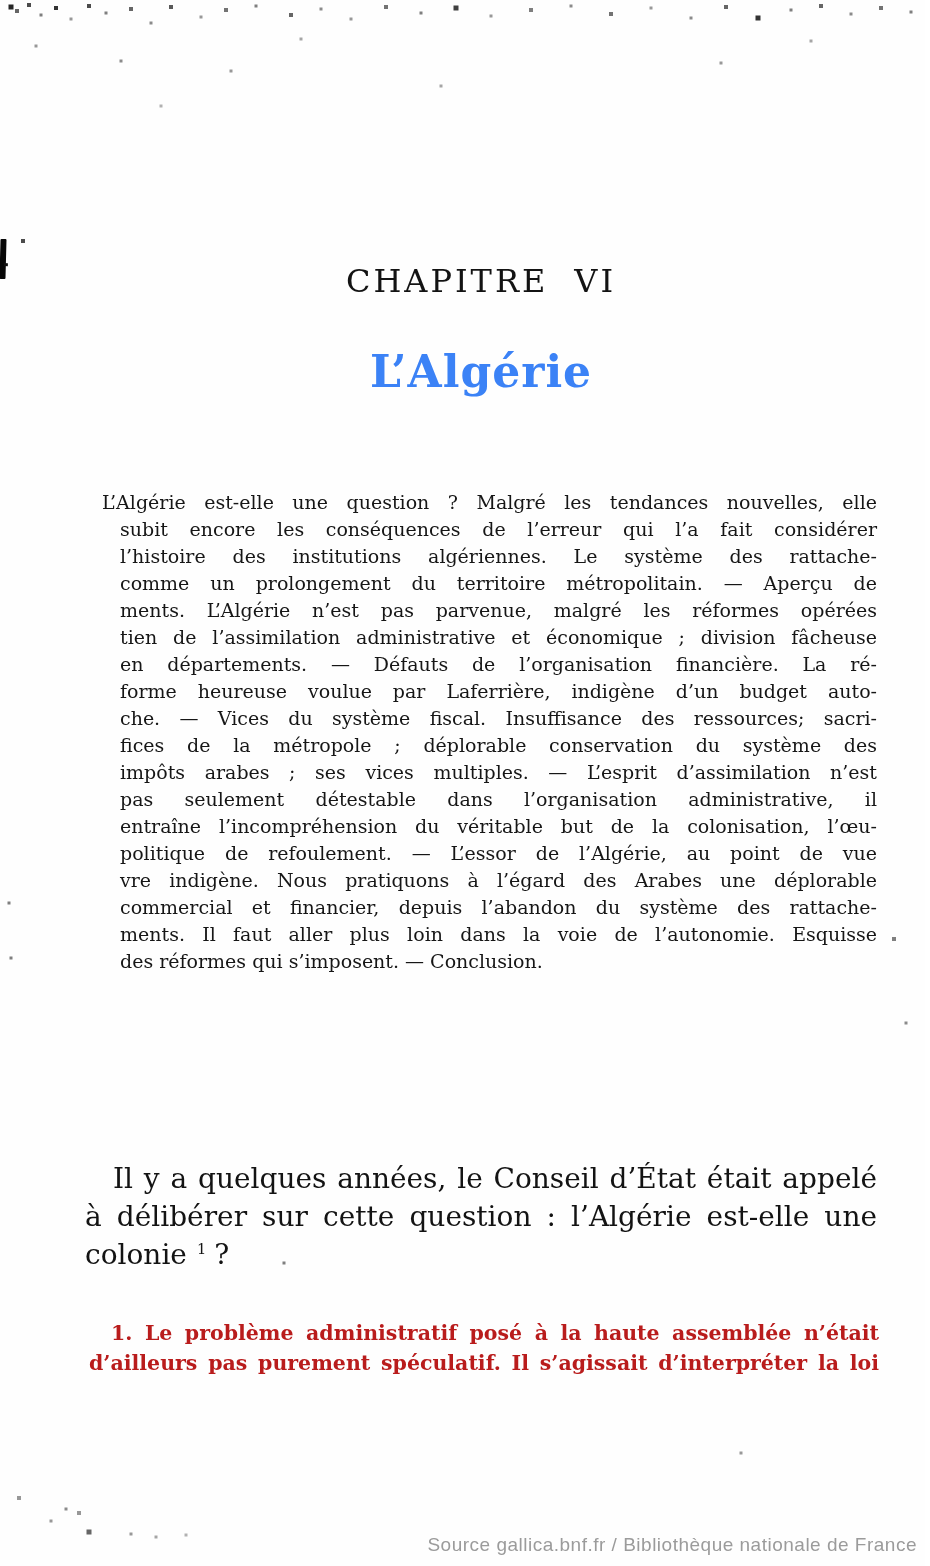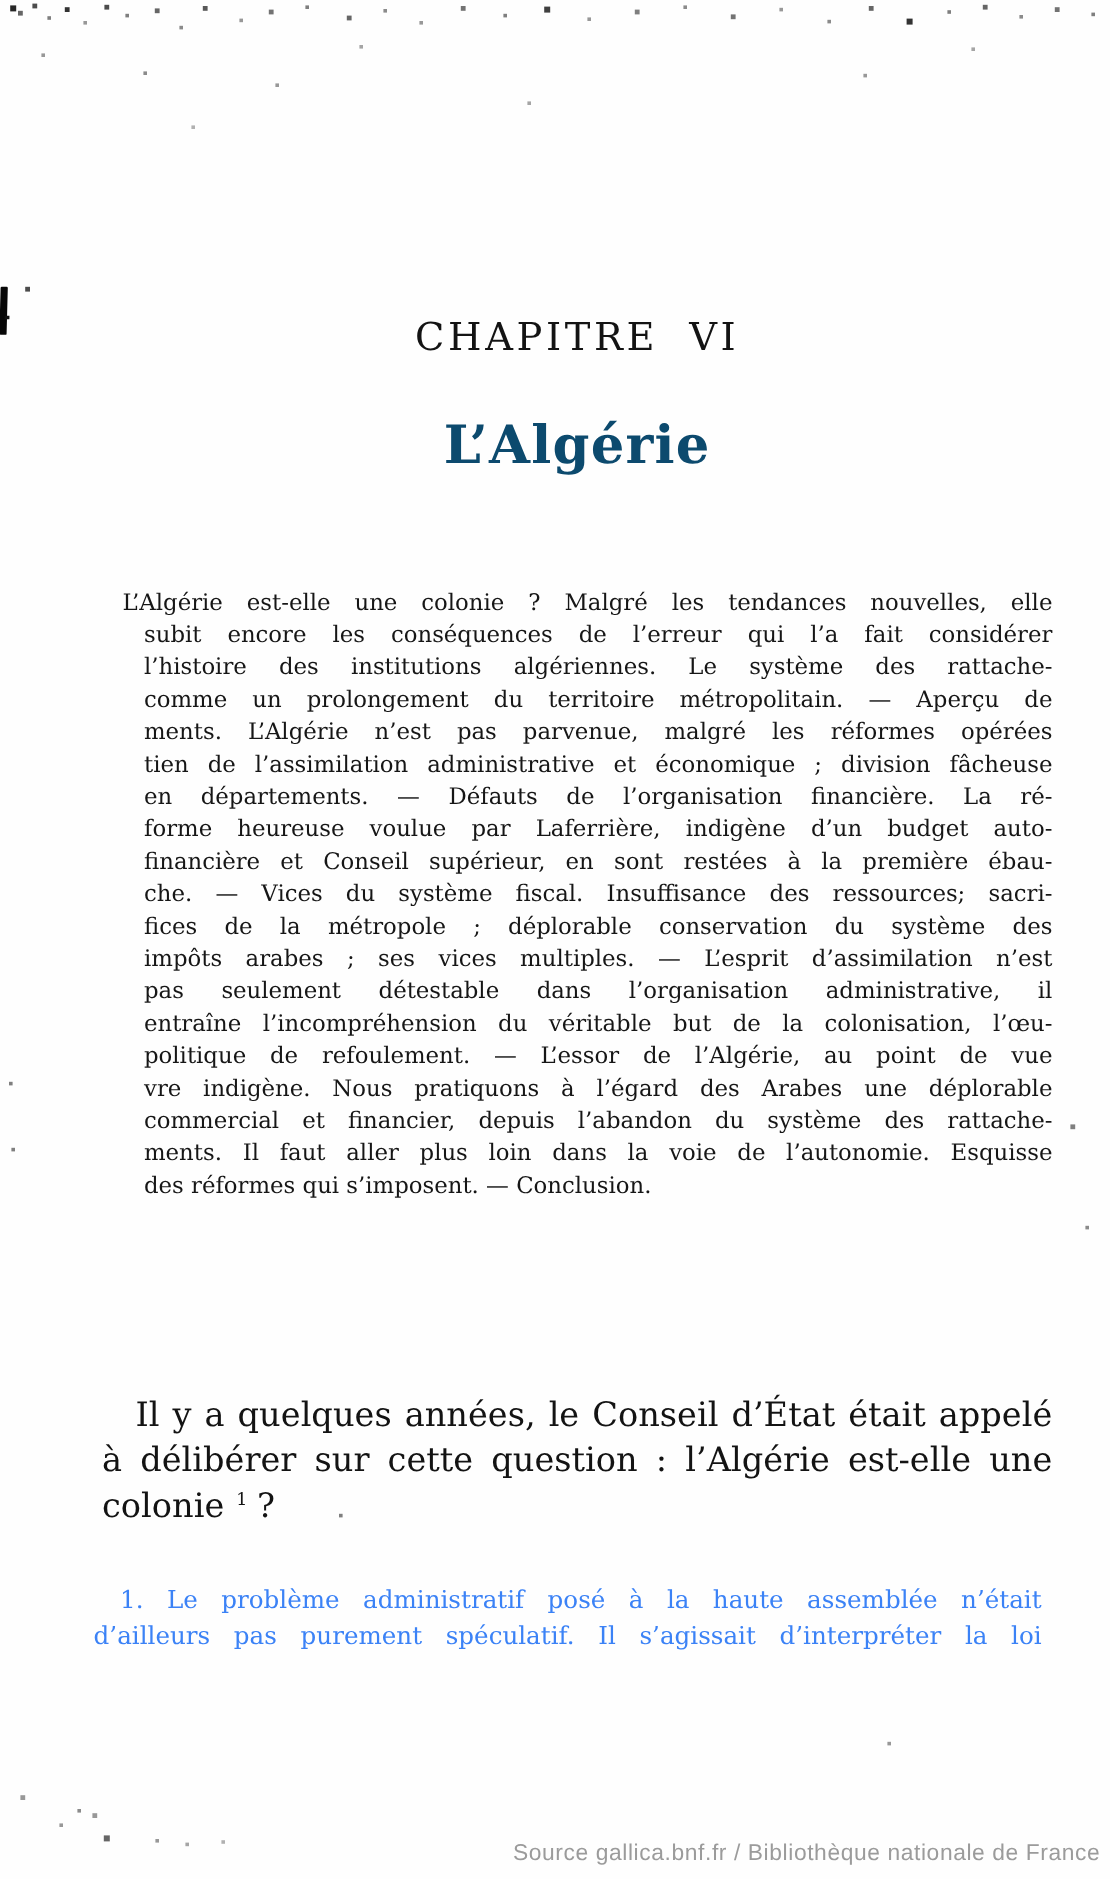--- a/index.html
+++ b/index.html
@@ -8,21 +8,21 @@
     font-family:"DejaVu Serif","Liberation Serif",serif;color:#141414;
   }
   
   .chapter-heading{
     position:absolute;top:262px;left:85px;width:792px;text-align:center;
     font-size:32px;letter-spacing:3px;color:#131313;white-space:nowrap;
   }
   .chapter-heading .numeral{margin-left:26px;}
   .page-title{
     position:absolute;top:346px;left:85px;width:792px;text-align:center;
-    font-size:44px;font-weight:bold;letter-spacing:1px;color:#0c4a6e;
+    font-size:44px;font-weight:bold;letter-spacing:1px;color:#3b82f6;
   }
   
   .summary{
     position:absolute;top:489px;left:120px;width:757px;
     font-size:19px;line-height:27px;color:#161616;
   }
   .summary .line{text-align:justify;text-align-last:justify;white-space:normal;}
   .summary .line.first{margin-left:-18px;}
   .summary .line.last{text-align-last:left;}
   
@@ -31,22 +31,22 @@
     font-size:28px;line-height:38px;color:#131313;
   }
   .body-text .bline{text-align:justify;text-align-last:justify;}
   .body-text .bline.indent{text-indent:28px;}
   .body-text .bline.plain{text-align:left;text-align-last:left;}
   .body-text sup{
     font-size:0.52em;vertical-align:super;margin:0 8px 0 10px;line-height:0;
   }
   
   .footnote{
-    position:absolute;top:1318px;left:78px;width:790px;
-    font-size:20.5px;line-height:30px;color:#3b82f6;
+    position:absolute;top:1318px;left:89px;width:790px;
+    font-size:20.5px;line-height:30px;color:#b91c1c;font-weight:bold;
   }
   .footnote .fline{text-align:justify;text-align-last:justify;}
   .footnote .fline.indent{text-indent:22px;}
   
   .source-footer{
     position:absolute;right:8px;bottom:10px;
     font-family:"Liberation Sans","DejaVu Sans",sans-serif;
     font-size:19px;color:#9b9b9b;letter-spacing:0.5px;
   }
   
@@ -99,29 +99,28 @@
   <div class="speckles"></div>
   <div class="edge-mark"></div>
 
   <div class="chapter-heading">
     <span>CHAPITRE</span><span class="numeral">VI</span>
   </div>
 
   <div class="page-title">L’Algérie</div>
 
   <div class="summary">
-    <div class="line first">L’Algérie est-elle une colonie ? Malgré les tendances nouvelles, elle</div>
+    <div class="line first">L’Algérie est-elle une question ? Malgré les tendances nouvelles, elle</div>
     <div class="line">subit encore les conséquences de l’erreur qui l’a fait considérer</div>
     <div class="line">l’histoire des institutions algériennes. Le système des rattache-</div>
     <div class="line">comme un prolongement du territoire métropolitain. — Aperçu de</div>
     <div class="line">ments. L’Algérie n’est pas parvenue, malgré les réformes opérées</div>
     <div class="line">tien de l’assimilation administrative et économique ; division fâcheuse</div>
     <div class="line">en départements. — Défauts de l’organisation financière. La ré-</div>
     <div class="line">forme heureuse voulue par Laferrière, indigène d’un budget auto-</div>
-    <div class="line">financière et Conseil supérieur, en sont restées à la première ébau-</div>
     <div class="line">che. — Vices du système fiscal. Insuffisance des ressources; sacri-</div>
     <div class="line">fices de la métropole ; déplorable conservation du système des</div>
     <div class="line">impôts arabes ; ses vices multiples. — L’esprit d’assimilation n’est</div>
     <div class="line">pas seulement détestable dans l’organisation administrative, il</div>
     <div class="line">entraîne l’incompréhension du véritable but de la colonisation, l’œu-</div>
     <div class="line">politique de refoulement. — L’essor de l’Algérie, au point de vue</div>
     <div class="line">vre indigène. Nous pratiquons à l’égard des Arabes une déplorable</div>
     <div class="line">commercial et financier, depuis l’abandon du système des rattache-</div>
     <div class="line">ments. Il faut aller plus loin dans la voie de l’autonomie. Esquisse</div>
     <div class="line last">des réformes qui s’imposent. — Conclusion.</div>

